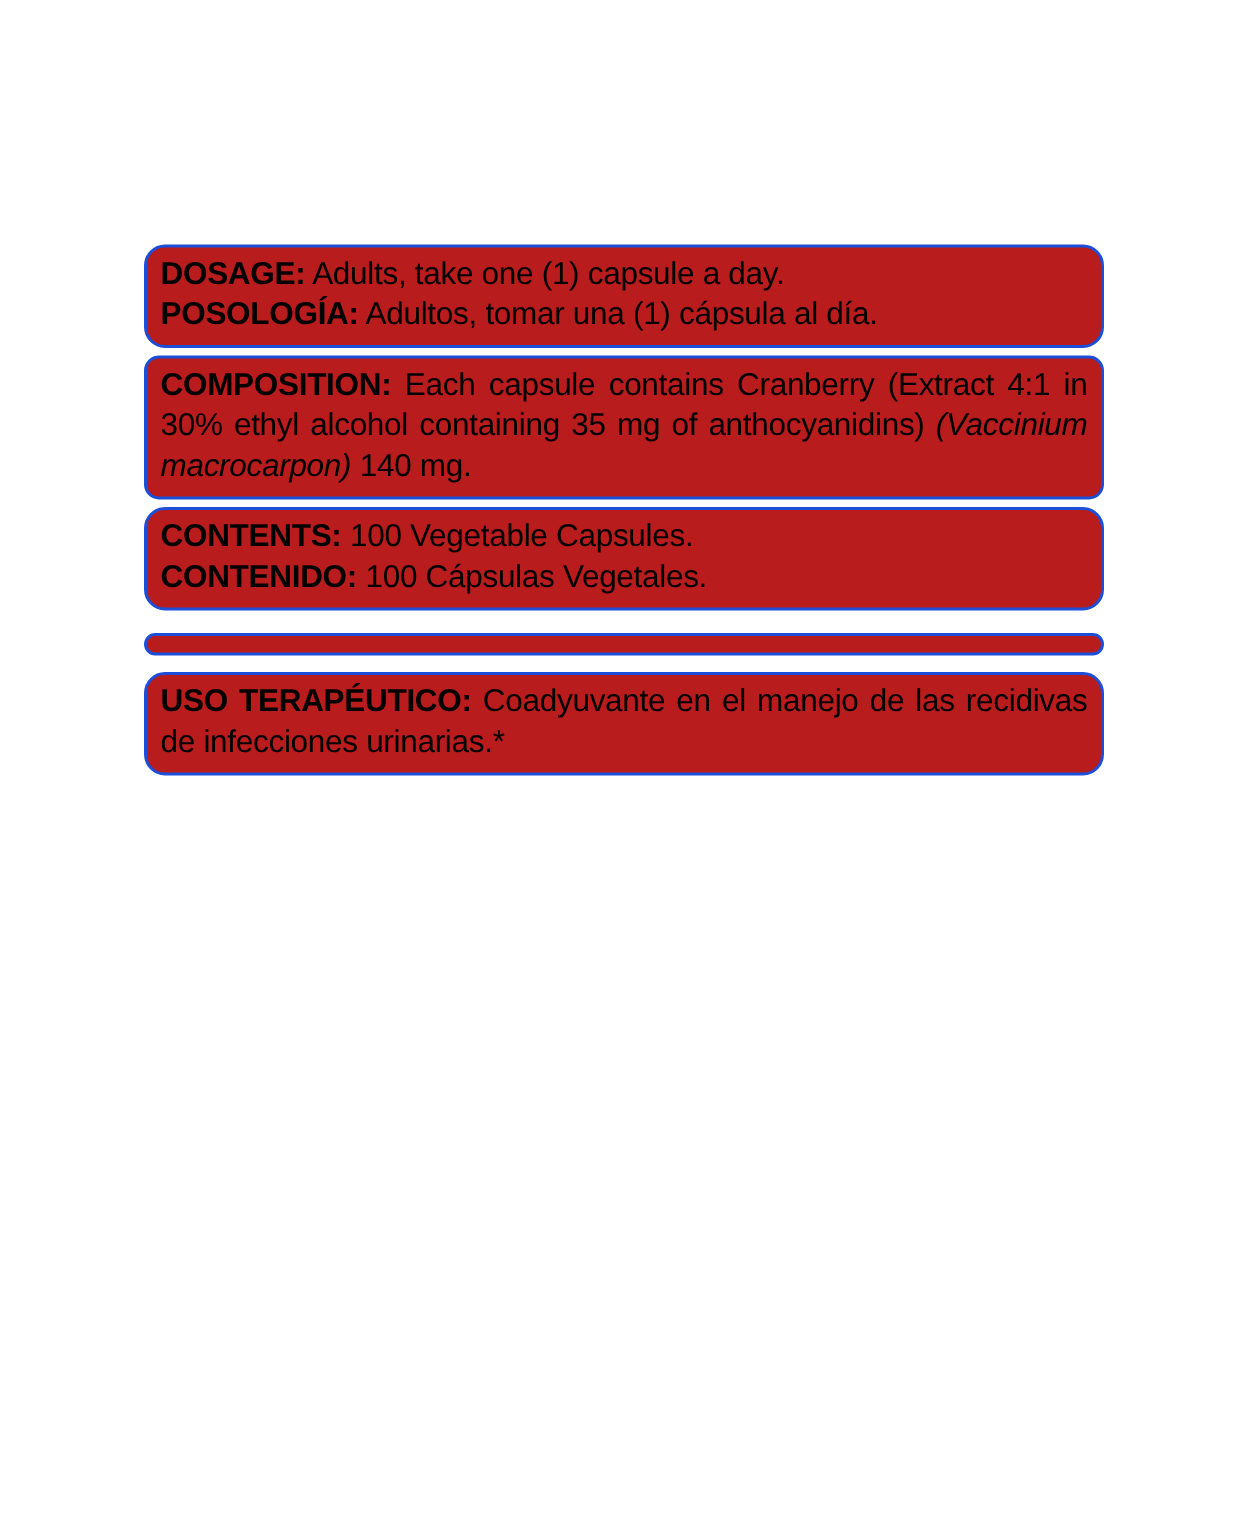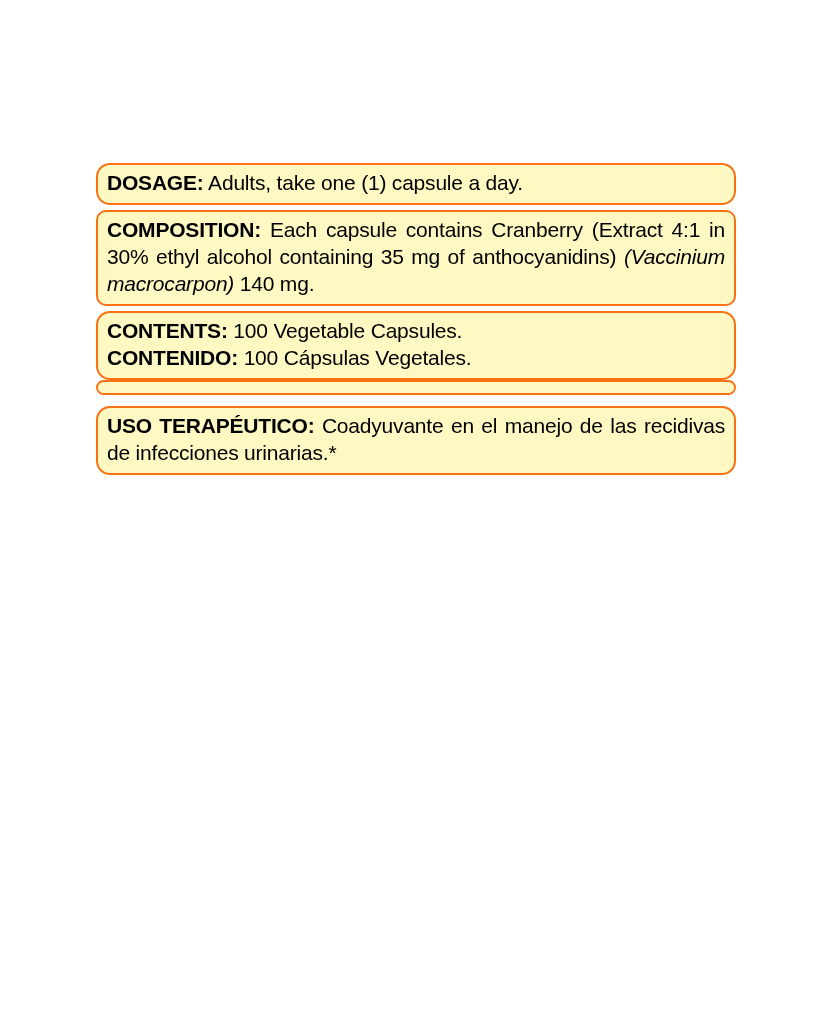--- a/index.html
+++ b/index.html
@@ -17,51 +17,53 @@
   }
   .label-panel {
     position: absolute;
     left: 96px;
     top: 163px;
     width: 640px;
   }
   .box {
     box-sizing: border-box;
     width: 640px;
-    background: #fef9c3;
-    border: 2px solid #f97316;
+    background: #b91c1c;
+    border: 2px solid #1d4ed8;
     border-radius: 14px;
     padding: 4px 9px 7px 9px;
     font-size: 21px;
     line-height: 27px;
     letter-spacing: -0.2px;
   }
   .box-dosage       { margin-bottom: 5px; }
   .box-composition  { margin-bottom: 5px; border-radius: 10px; }
-  .box-contents     { }
+  .box-contents     { margin-bottom: 15px; }
   .box-contraindications { margin-bottom: 11px; }
   .box-therapeutic  { margin-bottom: 0; }
   .box p {
     margin: 0;
     text-align: justify;
   }
   .box p.justify-last {
     text-align-last: justify;
   }
   .box b { font-weight: bold; }
   .box i { font-style: italic; }
 </style>
 </head>
 <body>
 
 <main class="label-panel">
 
   <section class="box box-dosage">
     <p><b>DOSAGE:</b>
       <span>Adults, take one (1) capsule a day.</span></p>
+    <p><b>POSOLOGÍA:</b>
+      <span>Adultos, tomar una (1) cápsula al día.</span></p>
   </section>
 
   <section class="box box-composition">
     <p><b>COMPOSITION:</b>
       <span>Each capsule contains Cranberry (Extract 4:1 in 30% ethyl alcohol containing 35 mg of anthocyanidins)</span>
       <i>(Vaccinium macrocarpon)</i>
       <span>140 mg.</span></p>
   </section>
 
   <section class="box box-contents">

